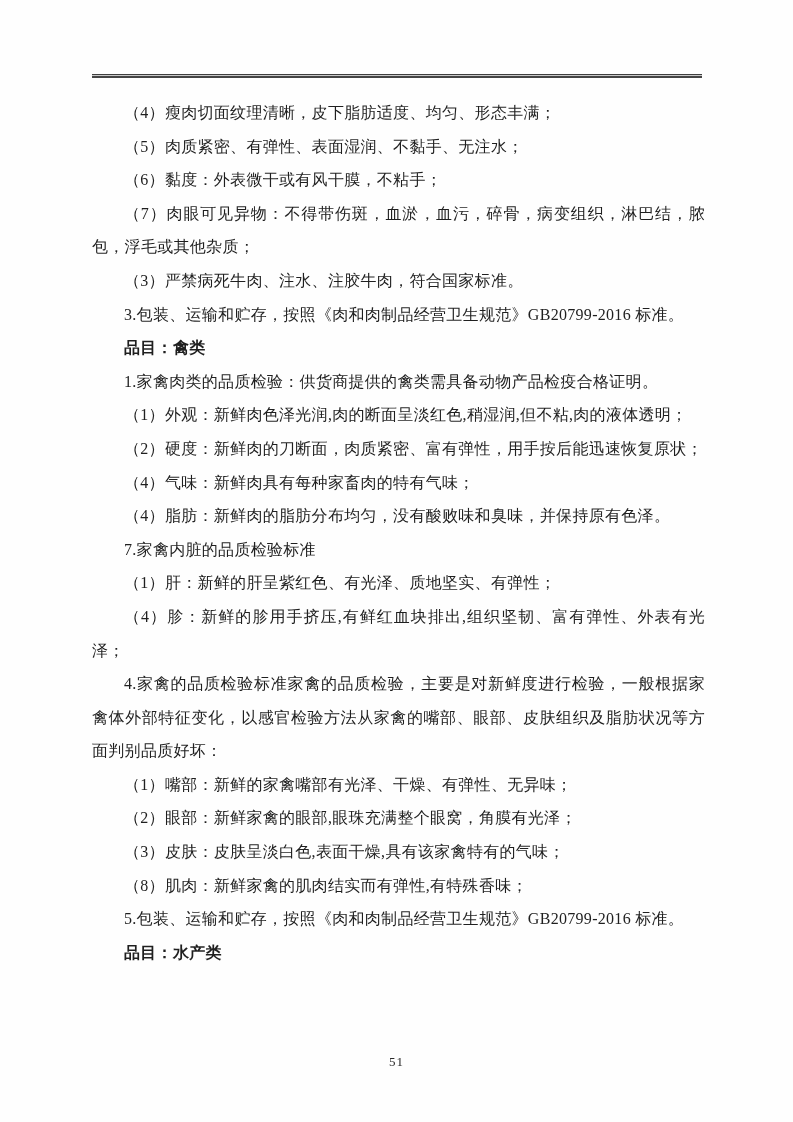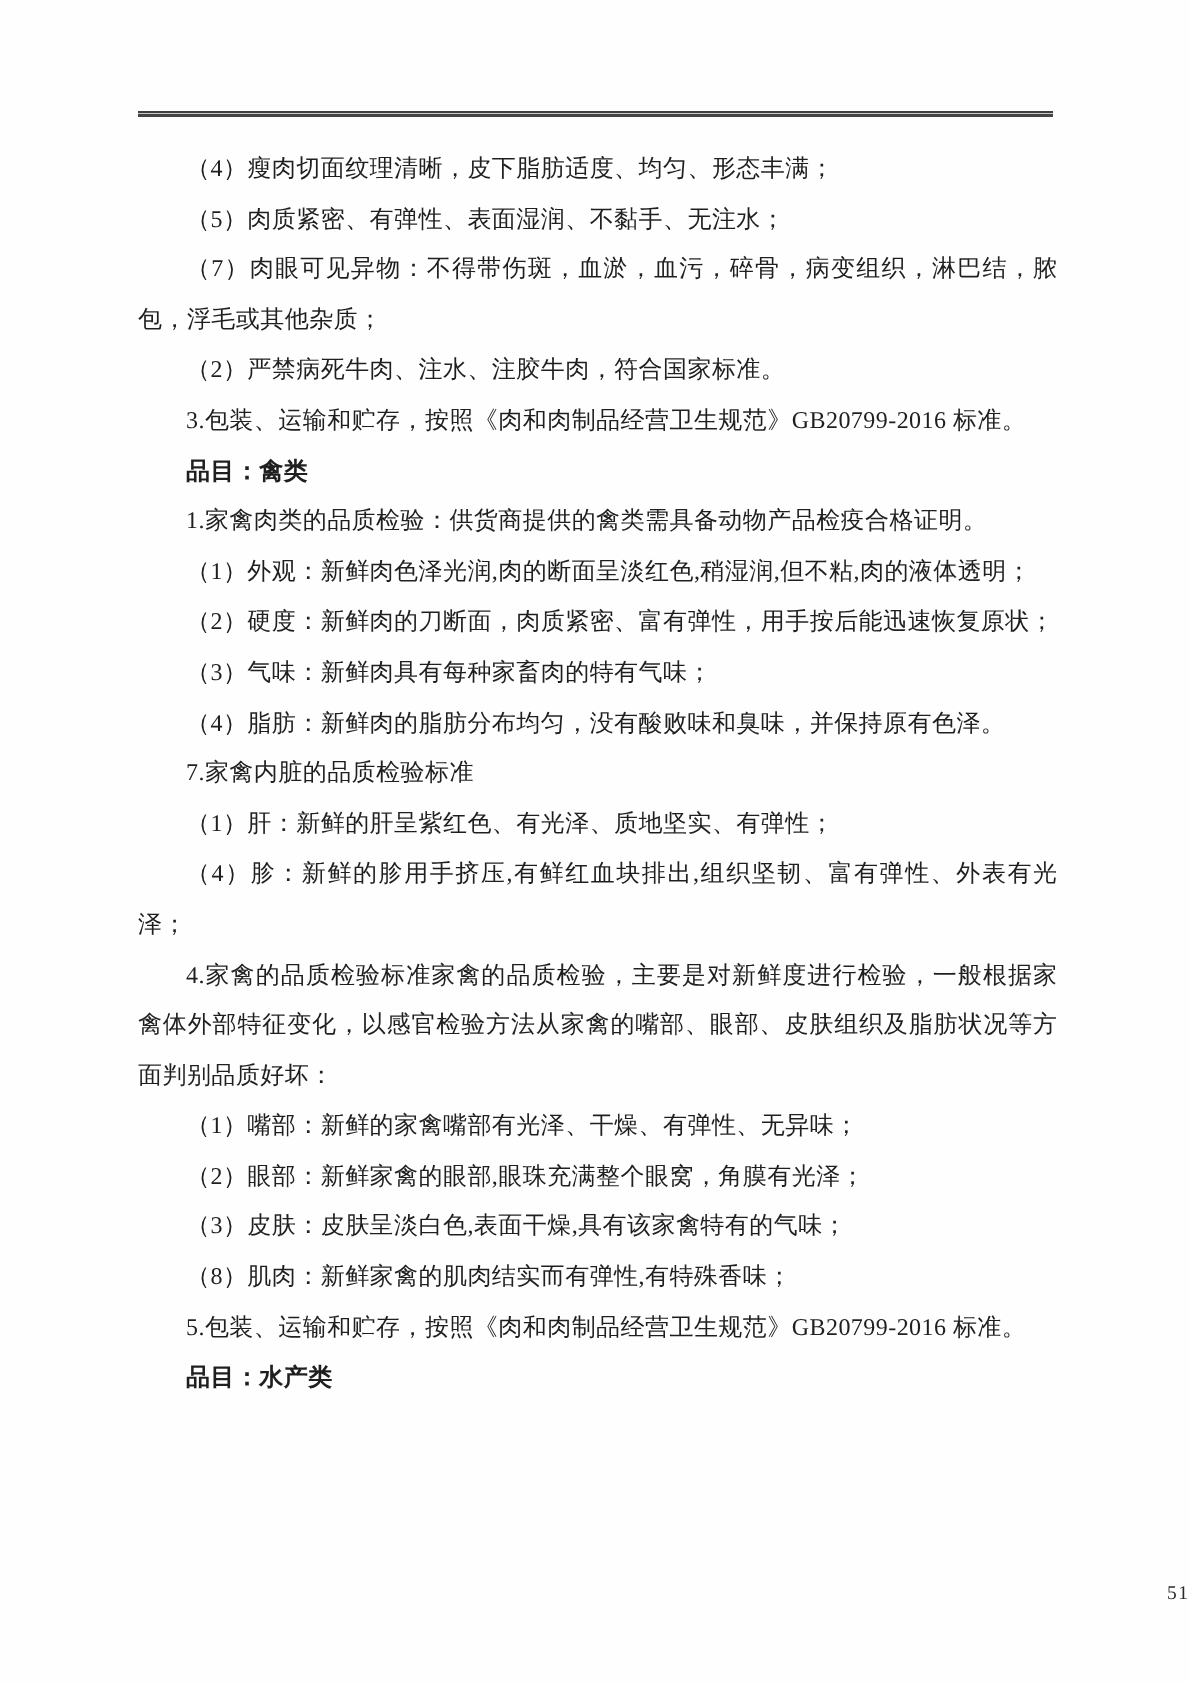--- a/index.html
+++ b/index.html
@@ -40,44 +40,45 @@
     text-indent: 2em;
   }
   .content p.heading {
     font-weight: bold;
   }
   .page-number {
     position: absolute;
     left: 0;
     top: 1054px;
     width: 100%;
-    text-align: right;
+    text-align: center;
     font-size: 13px;
     color: #2a2a2a;
     letter-spacing: 1px;
   }
 </style>
 </head>
 <body>
 
 <div class="page">
 
   <div class="header-rule"></div>
 
   <div class="content">
     <p class="para">（4）瘦肉切面纹理清晰，皮下脂肪适度、均匀、形态丰满；</p>
     <p class="para">（5）肉质紧密、有弹性、表面湿润、不黏手、无注水；</p>
+    <p class="para">（6）黏度：外表微干或有风干膜，不粘手；</p>
     <p class="para">（7）肉眼可见异物：不得带伤斑，血淤，血污，碎骨，病变组织，淋巴结，脓包，浮毛或其他杂质；</p>
-    <p class="para">（2）严禁病死牛肉、注水、注胶牛肉，符合国家标准。</p>
+    <p class="para">（3）严禁病死牛肉、注水、注胶牛肉，符合国家标准。</p>
     <p class="para">3.包装、运输和贮存，按照《肉和肉制品经营卫生规范》GB20799-2016 标准。</p>
     <p class="para heading">品目：禽类</p>
     <p class="para">1.家禽肉类的品质检验：供货商提供的禽类需具备动物产品检疫合格证明。</p>
     <p class="para">（1）外观：新鲜肉色泽光润,肉的断面呈淡红色,稍湿润,但不粘,肉的液体透明；</p>
     <p class="para">（2）硬度：新鲜肉的刀断面，肉质紧密、富有弹性，用手按后能迅速恢复原状；</p>
-    <p class="para">（3）气味：新鲜肉具有每种家畜肉的特有气味；</p>
+    <p class="para">（4）气味：新鲜肉具有每种家畜肉的特有气味；</p>
     <p class="para">（4）脂肪：新鲜肉的脂肪分布均匀，没有酸败味和臭味，并保持原有色泽。</p>
     <p class="para">7.家禽内脏的品质检验标准</p>
     <p class="para">（1）肝：新鲜的肝呈紫红色、有光泽、质地坚实、有弹性；</p>
     <p class="para">（4）胗：新鲜的胗用手挤压,有鲜红血块排出,组织坚韧、富有弹性、外表有光泽；</p>
     <p class="para">4.家禽的品质检验标准家禽的品质检验，主要是对新鲜度进行检验，一般根据家禽体外部特征变化，以感官检验方法从家禽的嘴部、眼部、皮肤组织及脂肪状况等方面判别品质好坏：</p>
     <p class="para">（1）嘴部：新鲜的家禽嘴部有光泽、干燥、有弹性、无异味；</p>
     <p class="para">（2）眼部：新鲜家禽的眼部,眼珠充满整个眼窝，角膜有光泽；</p>
     <p class="para">（3）皮肤：皮肤呈淡白色,表面干燥,具有该家禽特有的气味；</p>
     <p class="para">（8）肌肉：新鲜家禽的肌肉结实而有弹性,有特殊香味；</p>
     <p class="para">5.包装、运输和贮存，按照《肉和肉制品经营卫生规范》GB20799-2016 标准。</p>

